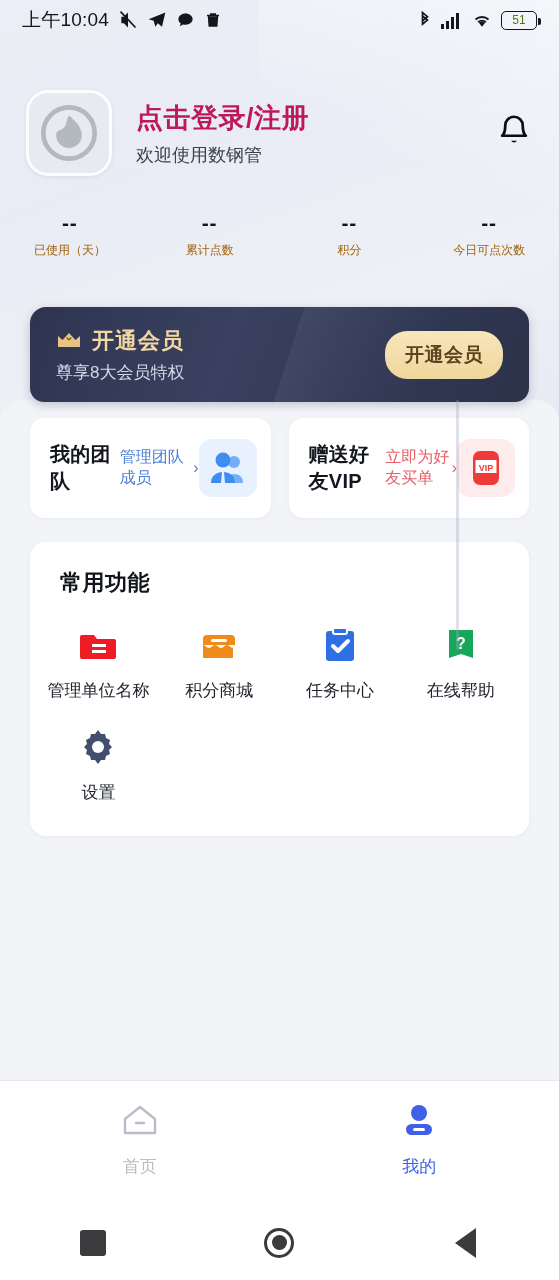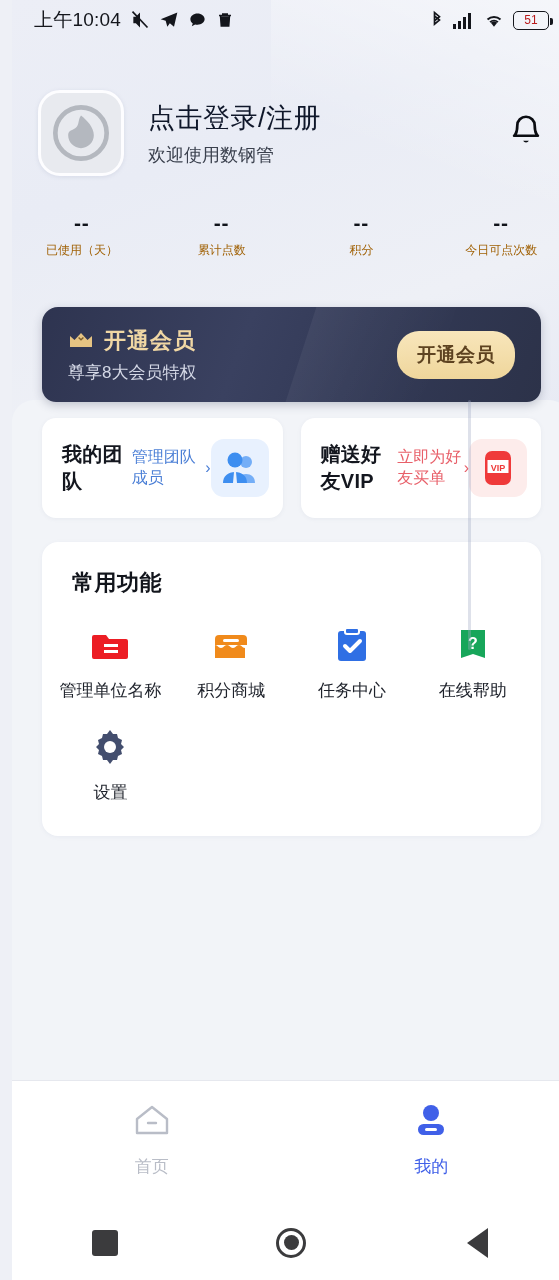--- a/index.html
+++ b/index.html
@@ -5,21 +5,21 @@
   * { margin:0; padding:0; box-sizing:border-box; }
   html,body { width:559px; height:1280px; }
   body {
     font-family:"Liberation Sans","DejaVu Sans",sans-serif;
     background:#eef0f6;
     overflow:hidden;
     position:relative;
   }
 
   
-  .phone { width:459px; height:1280px; position:relative; background:#f0f2f7;margin-left:12px; }
+  .phone { width:459px; height:1280px; position:relative; background:#f0f2f7; }
 
   
   .top-area {
     position:absolute; left:0; top:0; width:559px; height:432px;
     background:linear-gradient(160deg,#eceef6 0%,#e9ecf5 35%,#eef0f6 70%,#e7eaf4 100%);
   }
   .top-area:after{
     content:""; position:absolute; right:0; top:0; width:300px; height:230px;
     background:linear-gradient(200deg,rgba(255,255,255,.55),rgba(255,255,255,0) 65%);
     pointer-events:none;
@@ -31,39 +31,39 @@
     display:flex; align-items:center; padding:0 22px; z-index:20;
   }
   .sb-left{ display:flex; align-items:center; gap:9px; }
   .sb-time{ font-size:19px; color:#14161c; letter-spacing:.2px; font-weight:400;}
   .sb-right{ margin-left:auto; display:flex; align-items:center; gap:8px; }
   .icn{ display:inline-flex; align-items:center; justify-content:center; }
   .battery{
     width:36px;height:19px;border:1.8px solid #14161c;border-radius:5px;
     display:flex;align-items:center;justify-content:center;position:relative;
   }
-  .battery span{ font-size:12px; color:#b91c1c; line-height:1;}
+  .battery span{ font-size:12px; color:#4d7c0f; line-height:1;}
   .battery:after{
     content:""; position:absolute; right:-5px; top:6px; width:3px;height:7px;
     background:#14161c; border-radius:0 2px 2px 0;
   }
 
   
   .profile{
     position:absolute; left:0; top:78px; width:559px; height:110px;
     display:flex; align-items:center; padding:0 26px; z-index:10;
   }
   .avatar{
     width:86px;height:86px;border-radius:22px;background:#e8eaef;
     border:3px solid #fdfdff; display:flex;align-items:center;justify-content:center;
     flex:0 0 auto; box-shadow:0 1px 4px rgba(130,140,170,.18);
   }
   .avatar-face{ width:56px;height:56px; }
   .profile-text{ margin-left:24px; display:flex; flex-direction:column; gap:7px; }
-  .profile-title{ font-size:27px;font-weight:normal;color:#0f172a;letter-spacing:.5px; }
+  .profile-title{ font-size:27px;font-weight:bold;color:#be185d;letter-spacing:.5px; }
   .profile-sub{ font-size:18px;color:#3b414e; }
   .bell{ margin-left:auto; }
 
   
   .stats{
     position:absolute; left:0; top:212px; width:559px;
     display:flex; z-index:10;
   }
   .stat{ flex:1; display:flex; flex-direction:column; align-items:center; gap:9px; }
   .stat-val{ font-size:21px;font-weight:bold;color:#10131a;letter-spacing:1px;line-height:1; }

